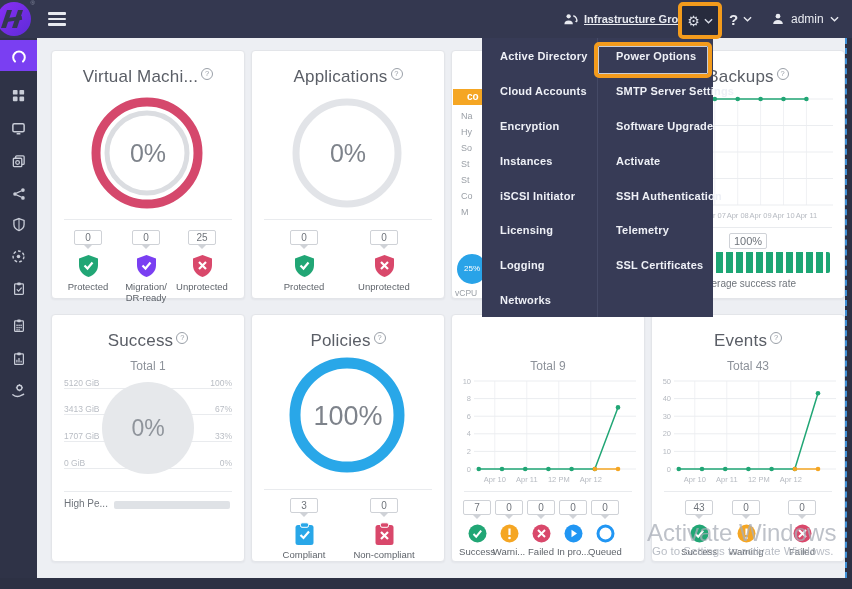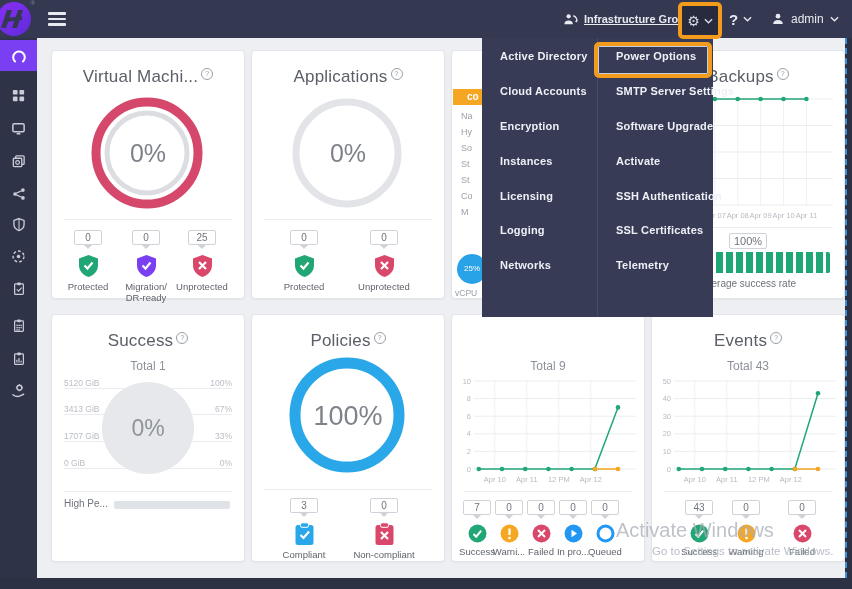--- a/index.html
+++ b/index.html
@@ -69,21 +69,21 @@
   .cpu{position:absolute;left:5px;top:203px;width:30px;height:30px;border-radius:50%;background:#29a3e8;color:#fff;
        font-size:8px;text-align:center;line-height:30px;}
   .cpulab{position:absolute;left:3px;top:237px;font-size:8.5px;color:#9ba0a7;}
   
   .menu{position:absolute;left:482px;top:38px;width:231px;height:279px;background:#373b56;z-index:30;display:flex;}
   .mcol{width:115px;padding-top:1px;}
   .mcol+.mcol{border-left:1px solid #454a66;width:115px;}
   .mitem{height:34.8px;display:flex;align-items:center;padding-left:18px;color:#eef0f6;font-size:11px;
          font-weight:bold;letter-spacing:.2px;cursor:pointer;white-space:nowrap;}
   
-  .wm1{position:absolute;left:616px;top:519px;font-size:20px;color:#a9aeb8;opacity:.75;z-index:8;}
+  .wm1{position:absolute;left:647px;top:519px;font-size:24px;color:#a9aeb8;opacity:.75;z-index:8;}
   .wm2{position:absolute;left:652px;top:545px;font-size:11.5px;color:#adb2bb;opacity:.85;z-index:8;}
   .dash{position:absolute;left:845px;top:38px;height:540px;border-left:2px dashed #3f8fd6;z-index:45;}
   .chartbox{position:absolute;}
 </style>
 </head>
 <body>
 
 <div class="topbar">
   <div class="logo">
     <svg width="34" height="34" viewBox="0 0 34 34">
@@ -531,32 +531,33 @@
 
 <div class="wm1">Activate Windows</div>
 <div class="wm2">Go to Settings to activate Windows.</div>
 
 <div class="menu">
   <div class="mcol">
     <div class="mitem">Active Directory</div>
     <div class="mitem">Cloud Accounts</div>
     <div class="mitem">Encryption</div>
     <div class="mitem">Instances</div>
+    <div class="mitem">iSCSI Initiator</div>
     <div class="mitem">Licensing</div>
     <div class="mitem">Logging</div>
     <div class="mitem">Networks</div>
   </div>
   <div class="mcol">
     <div class="mitem">Power Options</div>
     <div class="mitem">SMTP Server Settings</div>
     <div class="mitem">Software Upgrade</div>
     <div class="mitem">Activate</div>
     <div class="mitem">SSH Authentication</div>
+    <div class="mitem">Telemetry</div>
     <div class="mitem">SSL Certificates</div>
-    <div class="mitem">Telemetry</div>
   </div>
 </div>
 
 <div class="anno anno-power">
   <div class="inbox"></div>
 </div>
 
 <div class="dash"></div>
 
 </body></html>

